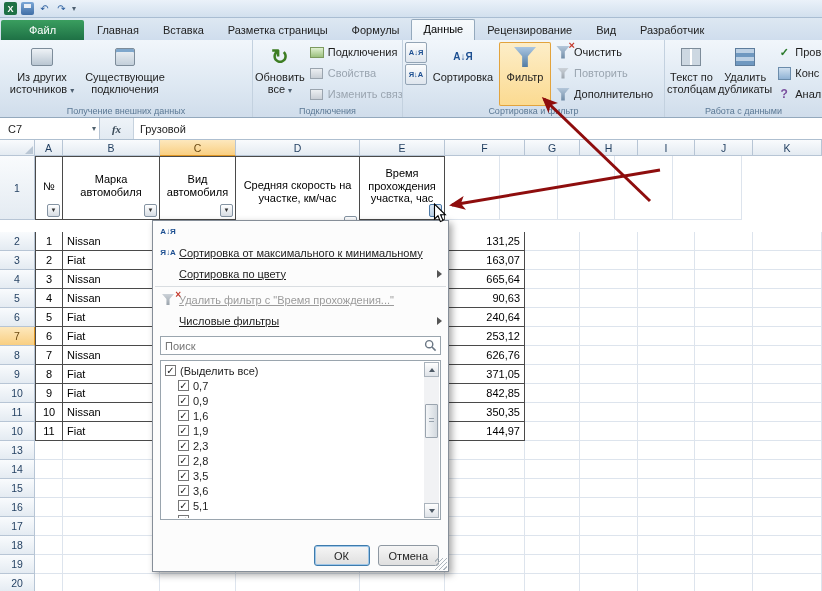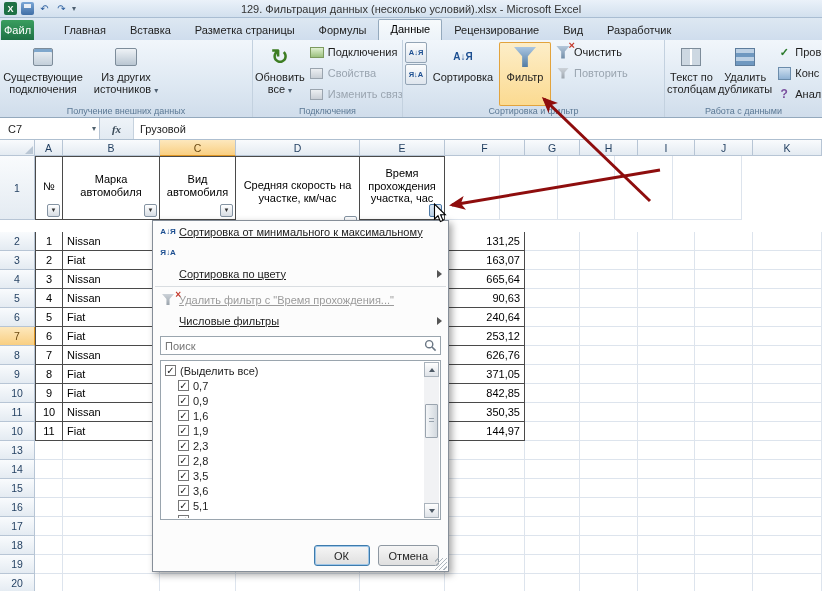--- a/index.html
+++ b/index.html
@@ -15,21 +15,21 @@
     font-size:10px;color:#2c5e9e}
   .qx{background:#1e7145;color:#fff;font-weight:bold;border-radius:2px;font-size:9px}
   .qsave{background:linear-gradient(#7ba7d7,#3f6ea5);border-radius:2px;position:relative}
   .qsave::after{content:"";position:absolute;left:3px;top:2px;width:7px;height:4px;background:#e8eef5}
   .qcaret{font-size:8px;color:#4e5f70}
   .title{position:absolute;left:0;right:0;text-align:center;font-size:11px;color:#333}
 
   
   .tabrow{height:22px;background:linear-gradient(#dde8f2,#cfdded);display:flex;align-items:flex-end;padding-left:1px}
   .tab{font-size:11px;padding:4px 12px 4px;color:#222;white-space:nowrap}
-  .tab.file{background:linear-gradient(#3a9e5f,#1e7145);color:#fff;margin-right:18px;padding:4px 3px;border-radius:2px 2px 0 0}
+  .tab.file{background:linear-gradient(#3a9e5f,#1e7145);color:#fff;margin-right:1px;padding:4px 28px;border-radius:2px 2px 0 0}
   .tab.active{background:linear-gradient(#f7fafc,#edf3f9);border:1px solid #94a9bd;border-bottom:0;
     border-radius:2px 2px 0 0;color:#000;padding:3px 11px 5px}
 
   
   .ribbon{height:78px;background:linear-gradient(#f1f6fb,#dfe9f3 55%,#d0ddeb);border-bottom:1px solid #94a9bd;
     display:flex;overflow:hidden}
   .rgroup{position:relative;flex:none;padding:2px 2px 12px;border-right:1px solid #c3d1df;overflow:hidden}
   .grow{display:flex;align-items:flex-start;gap:2px;height:64px}
   .gcol{display:flex;flex-direction:column;gap:1px}
   .glabel{position:absolute;bottom:0;left:0;right:0;text-align:center;font-size:9px;color:#5b7894;
@@ -144,21 +144,20 @@
   .overlay{position:absolute;left:0;top:0;z-index:30;pointer-events:none}
   .redline{stroke:#8e0d0d;stroke-width:3}
   .cursor{position:absolute;left:433px;top:203px;z-index:40;pointer-events:none}
 </style>
 </head>
 <body>
 
 <div class="screen">
 
   <div class="titlebar">
-    <div class="title">129. Фильтрация данных (несколько условий).xlsx - Microsoft Excel</div>
     <div class="qat">
       <span class="qicon qx">X</span>
       <span class="qicon qsave"></span>
       <span class="qicon">↶</span>
       <span class="qicon">↷</span>
       <span class="qcaret">▾</span>
     </div>
   </div>
 
   <div class="tabrow">
@@ -170,32 +169,32 @@
       <div class="tab active">Данные</div>
       <div class="tab">Рецензирование</div>
       <div class="tab">Вид</div>
       <div class="tab">Разработчик</div>
     </div>
 
   <div class="ribbon">
 
     <div class="rgroup" style="width:253px">
       <div class="grow">
-        <div class="rbtn-b" style="width:82px">
-          <span class="bic">
-              <span class="ic-existing"></span>
-            </span>
-          <span class="blabel">Существующие подключения</span>
-        </div>
         <div class="rbtn-b" style="width:80px">
           <span class="bic">
               <span class="ic-sources"></span>
             </span>
           <span class="blabel"><span>Из других источников</span>
             <span class="caret">▾</span></span>
+        </div>
+        <div class="rbtn-b" style="width:82px">
+          <span class="bic">
+              <span class="ic-existing"></span>
+            </span>
+          <span class="blabel">Существующие подключения</span>
         </div>
       </div>
       <div class="glabel">Получение внешних данных</div>
     </div>
 
     <div class="rgroup" style="width:150px">
       <div class="grow">
         <div class="rbtn-b" style="width:60px">
           <span class="bic ic-refresh">↻</span>
           <span class="blabel"><span>Обновить все</span>
@@ -253,20 +252,26 @@
                 <span class="fnl"></span>
               <span class="ovr">×</span>
               </span>
             <span>Очистить</span>
           </div>
           <div class="rbtn-s dis">
             <span class="ic">
                 <span class="fnl gray"></span>
               </span>
             <span>Повторить</span>
+          </div>
+          <div class="rbtn-s">
+            <span class="ic">
+                <span class="fnl"></span>
+              </span>
+            <span>Дополнительно</span>
           </div>
         </div>
       </div>
       <div class="glabel">Сортировка и фильтр</div>
     </div>
 
     <div class="rgroup" style="width:157px;border-right:0">
       <div class="grow">
         <div class="rbtn-b" style="width:52px">
           <span class="bic">
@@ -633,24 +638,24 @@
         <div class="cell" style="width: 58px; height: 19px;"></div>
         <div class="cell" style="width: 57px; height: 19px;"></div>
         <div class="cell" style="width: 58px; height: 19px;"></div>
         <div class="cell" style="width: 69px; height: 19px;"></div>
       </div>
     </div>
 
   <div class="filter-menu">
     <div class="fm-item">
       <span class="fm-ic">А↓Я</span>
-      <span class="lbl">Сортировка от минимального к максимальному</span>
     </div>
     <div class="fm-item">
       <span class="fm-ic">Я↓А</span>
+      <span class="lbl">Сортировка от максимального к минимальному</span>
     </div>
     <div class="fm-item">
       <span class="fm-ic"></span>
       <span class="lbl">Сортировка по цвету</span>
       <span class="sub"></span>
     </div>
     <div class="fm-sep"></div>
     <div class="fm-item dis">
       <span class="fm-ic">
           <span class="fnl gray"></span>

